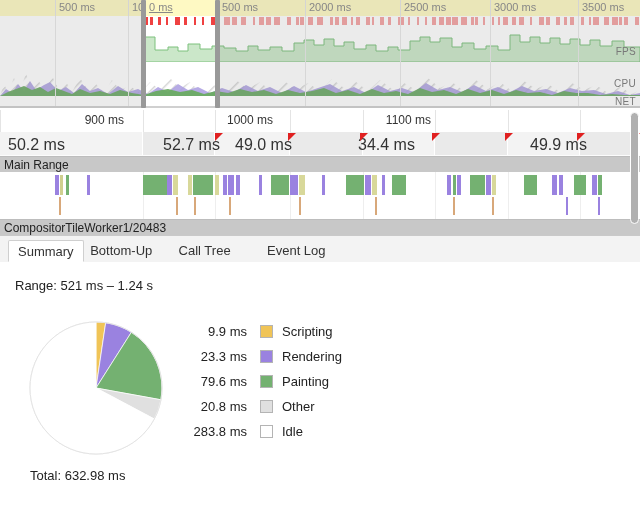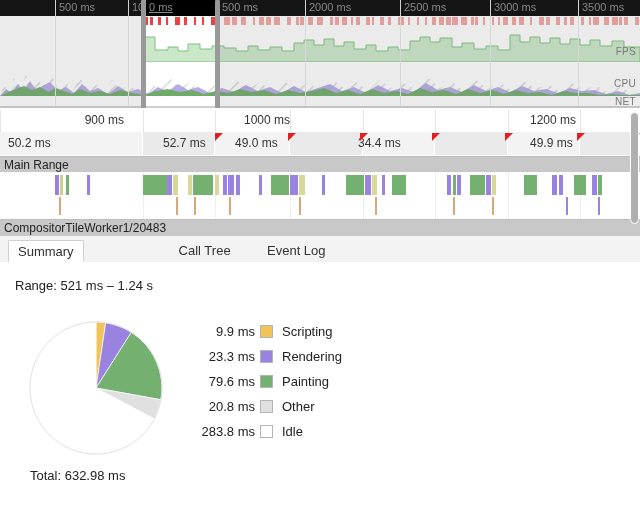--- a/index.html
+++ b/index.html
@@ -18,21 +18,21 @@
   
   #overview {
     position: absolute; left: 0; top: 0;
     width: 640px; height: 108px;
     background: #fff;
     overflow: hidden;
   }
   #overview-ruler {
     position: absolute; left: 0; top: 0;
     width: 640px; height: 16px;
-    background: #000000;
+    background: #fef9c3;
   }
   .ruler-tick {
     position: absolute; top: 0; height: 16px;
     font-size: 11px; color: #888;
     line-height: 15px;
     white-space: nowrap;
     padding-left: 3px;
     border-left: 1px solid #e4e4e4;
     box-sizing: border-box;
   }
@@ -111,21 +111,21 @@
   }
   .frame-box {
     position: absolute; top: 0; height: 23px;
     background: #f3f3f3;
     border-right: 1px solid #fff;
     box-sizing: border-box;
   }
   .frame-box.alt { background: #eaeaea; }
   .frame-dur {
     position: absolute; top: 4px;
-    font-size: 12px; color: #333;
+    font-size: 16px; color: #333;
     white-space: nowrap;
   }
   .warn-tri {
     position: absolute; top: 1px;
     width: 0; height: 0;
     border-left: 8px solid #e02020;
     border-bottom: 8px solid transparent;
   }
 
   
@@ -202,21 +202,21 @@
   #pie-svg { display: block; }
   #legend {
     position: absolute; left: 185px; top: 322px;
     width: 230px;
   }
   .legend-row {
     position: relative;
     height: 25px;
   }
   .legend-val {
-    position: absolute; right: 160px; top: 2px;
+    position: absolute; right: 168px; top: 2px;
     font-size: 13px; color: #222;
     white-space: nowrap;
   }
   .legend-sw {
     position: absolute; left: 75px; top: 3px;
     width: 13px; height: 13px;
     border: 1px solid #b4b4b4;
     box-sizing: border-box;
   }
   .legend-name {
@@ -364,25 +364,25 @@
     <div class="dtick" style="left: 143px; width: 72px;"></div>
     <div class="dtick" style="left: 215px; width: 72px;"></div>
     <div class="dtick" style="left: 290px; width: 72px;"></div>
     <div class="dtick" style="left: 363px; width: 72px;"></div>
     <div class="dtick" style="left: 435px; width: 72px;"></div>
     <div class="dtick" style="left: 508px; width: 72px;"></div>
     <div class="dtick" style="left: 580px; width: 72px;"></div>
     <div class="dtick" style="left: 48px; width: 80px; border-left: none;">
       <span>900 ms</span>
     </div>
-    <div class="dtick" style="left: 214px; width: 80px; border-left: none;">
+    <div class="dtick" style="left: 197px; width: 80px; border-left: none;">
       <span>1000 ms</span>
     </div>
-    <div class="dtick" style="left: 500px; width: 80px; border-left: none;">
-      <span>1200 ms</span>
+    <div class="dtick" style="left: 355px; width: 80px; border-left: none;">
+      <span>1100 ms</span>
     </div>
   </div>
 
 <div id="frames-strip">
     <div class="frame-box" style="left: 0px; width: 143px;"></div>
     <div class="frame-box alt" style="left: 143px; width: 72px;"></div>
     <div class="frame-box" style="left: 215px; width: 75px;"></div>
     <div class="frame-box alt" style="left: 290px; width: 73px;"></div>
     <div class="frame-box" style="left: 363px; width: 72px;"></div>
     <div class="frame-box alt" style="left: 435px; width: 73px;"></div>
@@ -464,20 +464,21 @@
   <span>CompositorTileWorker1/20483</span>
 </div>
 
 <div id="vscroll">
   <div id="vscroll-thumb"></div>
 </div>
 
 <div id="bottom-pane">
   <div id="tabbar">
       <div class="tab active" style="left: 8px;">Summary</div>
+      <div class="tab" style="left: 81.2px;">Bottom-Up</div>
       <div class="tab" style="left: 169.6px;">Call Tree</div>
       <div class="tab" style="left: 258px;">Event Log</div>
     </div>
 
   <div id="summary-body">
     <div id="range-label">Range: 521 ms – 1.24 s</div>
   </div>
 </div>
 
 <div id="pie-wrap">

